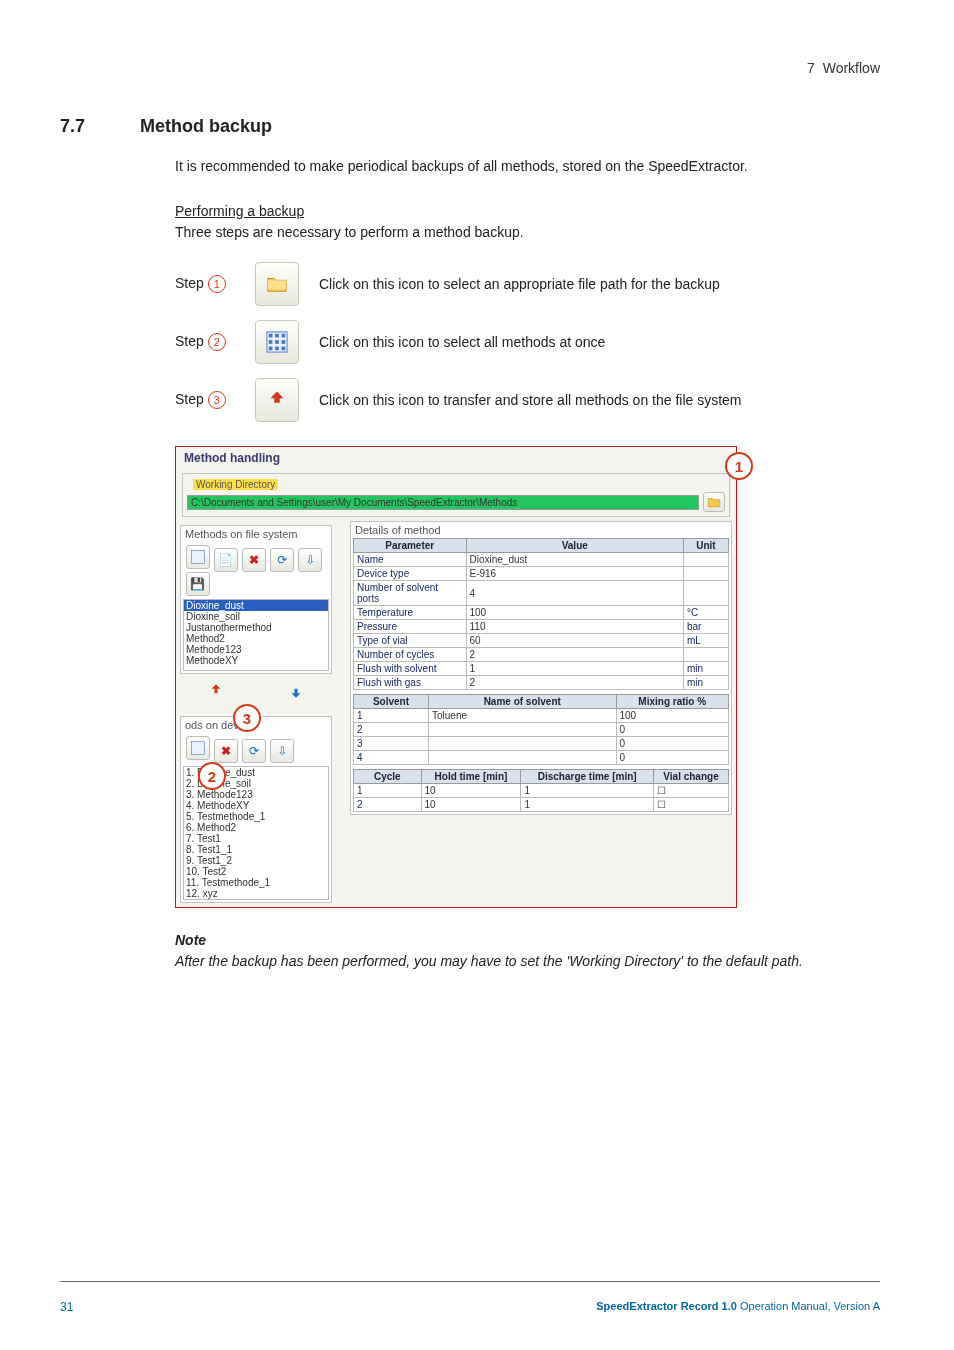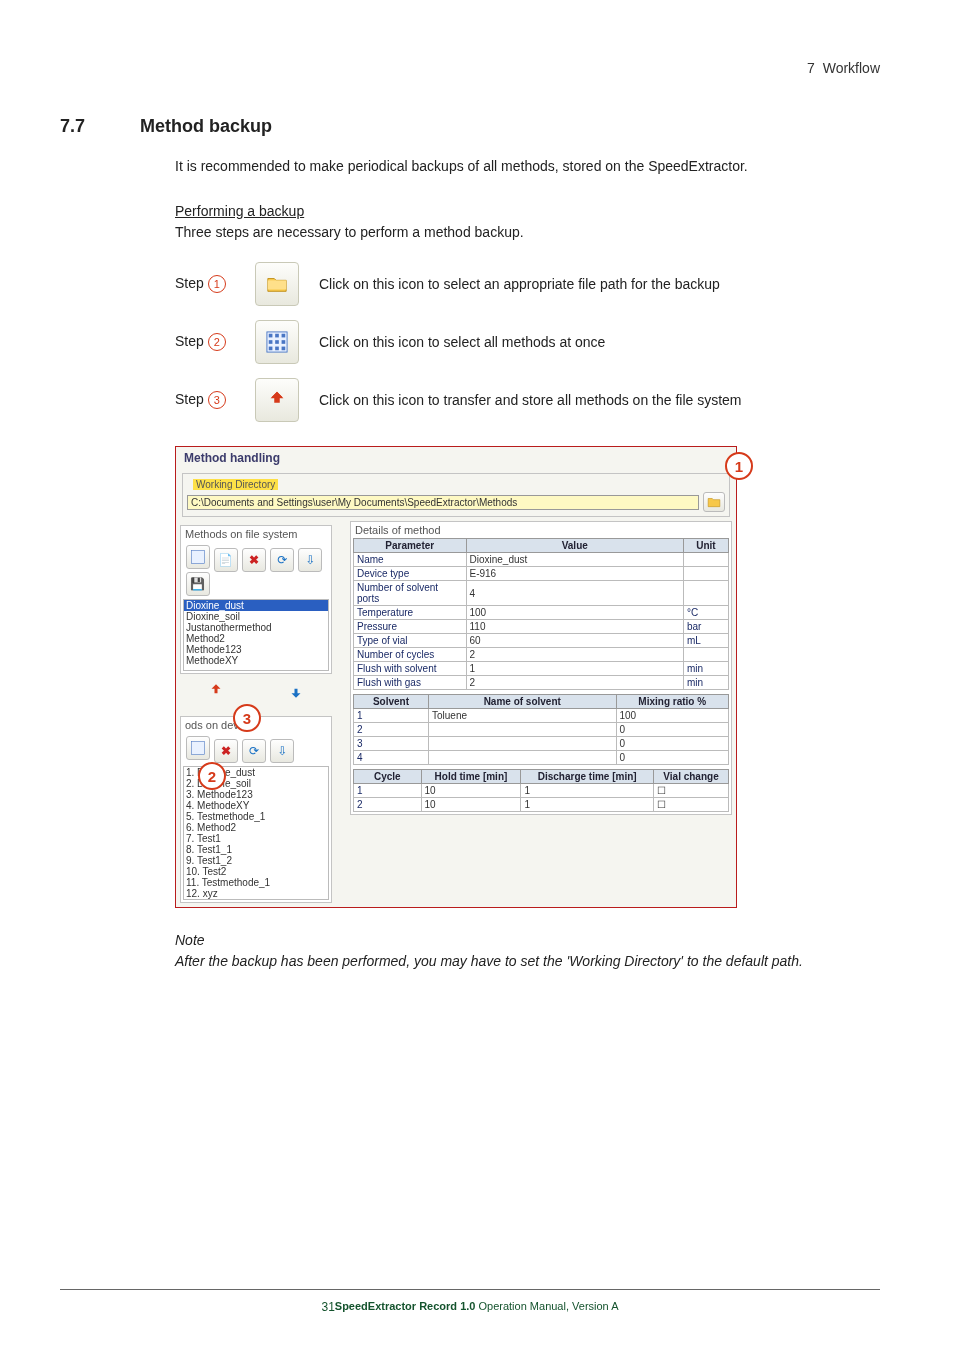--- a/index.html
+++ b/index.html
@@ -122,21 +122,21 @@
   .shot .fs .legend {
     font-size:10px;
     color:#555;
     margin:-10px 0 2px 6px;
     background:#fde047;
     display:inline-block;
     padding:0 3px;
   }
   .pathbox {
     border:1px solid #999;
-    background:#fef9c3;
+    background:#22c55e;
     padding:1px 3px;
     font-size:10px;
     color:#333;
     width:95%;
   }
   .left-pane {
     width:160px;
     float:left;
   }
   .right-pane {
@@ -189,34 +189,34 @@
   .tbl td.val { color:#333; }
   .clearfix::after{content:"";display:table;clear:both;}
 
   .overlay {
     position:absolute;
   }
   .overlay.o1 { left:550px; top:6px; }
   .overlay.o2 { left:23px; top:316px; }
   .overlay.o3 { left:58px; top:258px; }
 
-  .note-head { font-style:italic; font-weight:normal; margin-top:18px; }
+  .note-head { font-style:italic; font-weight:bold; margin-top:18px; }
   .note-body { font-style:italic; line-height:1.4; margin-top:4px; }
 
   .footer {
     position: absolute;
     bottom: 36px;
     left: 60px;
     right: 60px;
     border-top:1px solid #666;
-    padding-top:10px;
+    padding-top:18px;
     font-size:12px;
     display:flex;
-    justify-content:center;
-    color:#14532d;
+    justify-content:space-between;
+    color:#0369a1;
   }
   .footer .right { font-size:11px; }
   .footer .bold { font-weight:bold; }
 
   
   svg.folder { width:26px; height:22px; }
   svg.grid { width:24px;height:22px;}
   svg.up { width:22px;height:22px;}
 </style>
 </head>

